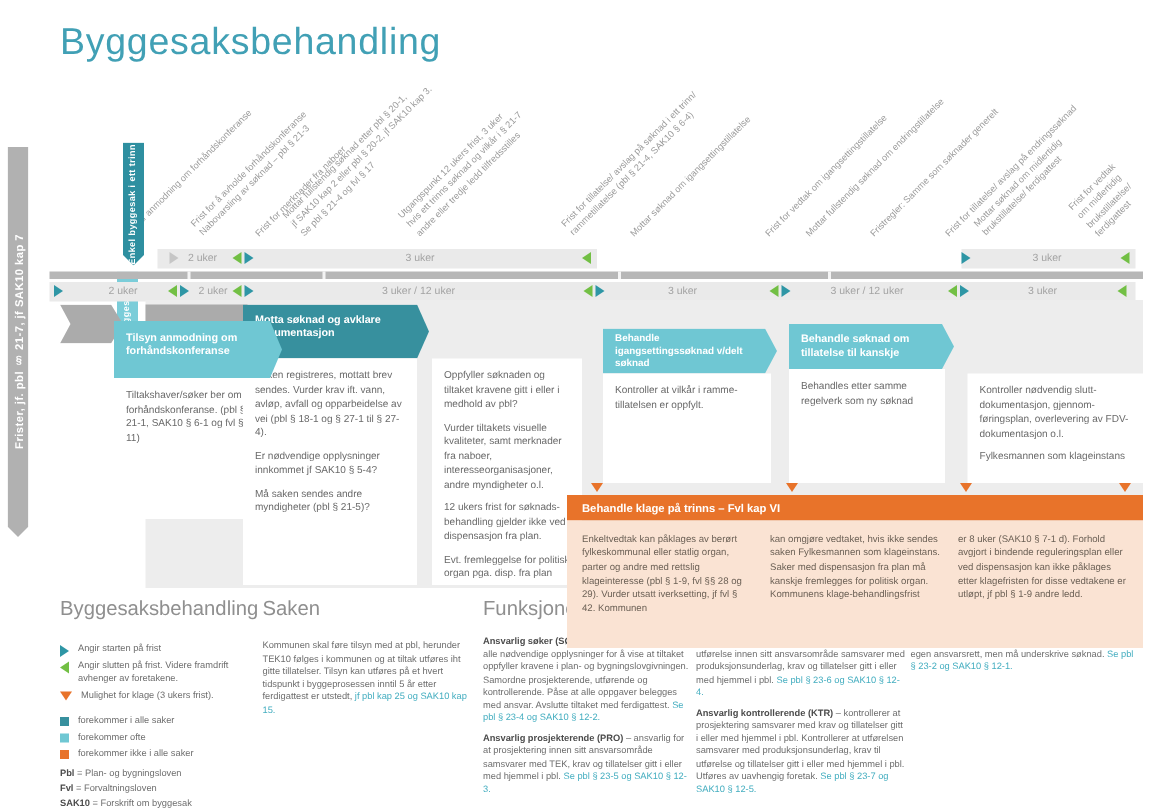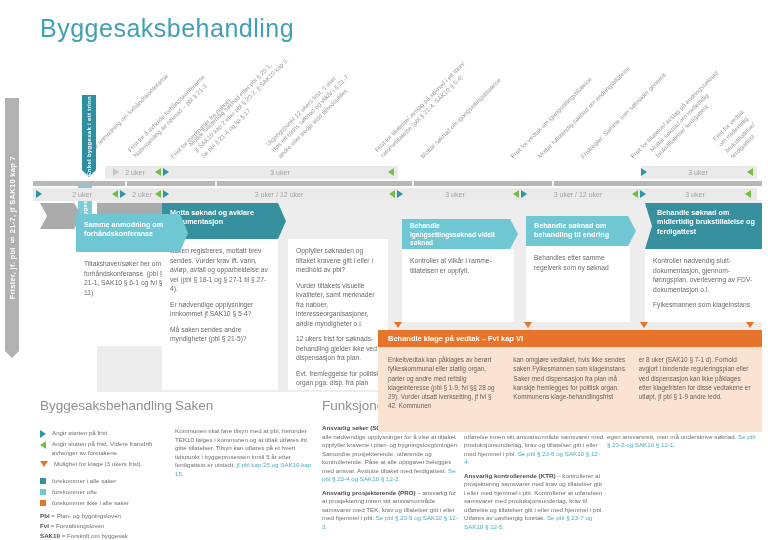--- a/index.html
+++ b/index.html
@@ -160,25 +160,24 @@
   <span class="tri tri-r" style="left:521px;top:190px;"></span>
   <span class="tri tri-l" style="left:632px;top:190px;"></span>
   <span class="tri tri-r" style="left:640px;top:190px;"></span>
   <span class="tri tri-l" style="left:745px;top:190px;"></span>
 
   <div class="abs" style="left:97px;top:200px;width:665px;height:192px;background:#ededed;z-index:1;"></div>
   <div class="band clip-tip-notch" style="left:40px;top:203px;width:42px;height:26px;z-index:2;"></div>
   <div class="band" style="left:97px;top:203px;width:68px;height:26px;z-index:2;"></div>
 
   <div class="hdr dark clip-tip" style="left:162px;top:203px;width:124px;height:36px;padding:5px 12px 0 8px;box-sizing:border-box;z-index:3;">Motta søknad og avklare dokumentasjon</div>
-  <div class="hdr dark clip-notch" style="left:645px;top:203px;width:117px;height:46px;padding:5px 6px 0 12px;box-sizing:border-box;z-index:3;">Behandle søknad om midlertidig brukstillatelse og ferdigattest</div>
-
-  <div class="hdr light clip-tip" style="left:76px;top:214px;width:112px;height:38px;padding:6px 12px 0 8px;box-sizing:border-box;z-index:4;">Samme anmodning om forhåndskonferanse</div>
+
+  <div class="hdr light clip-tip" style="left:76px;top:214px;width:112px;height:38px;padding:6px 12px 0 8px;box-sizing:border-box;z-index:4;">Tilsyn anmodning om forhåndskonferanse</div>
   <div class="hdr light clip-tip" style="left:402px;top:219px;width:116px;height:30px;padding:3px 12px 0 8px;box-sizing:border-box;font-size:6.6px;z-index:4;">Behandle igangsettingssøknad v/delt søknad</div>
-  <div class="hdr light clip-tip" style="left:526px;top:216px;width:110px;height:30px;padding:5px 12px 0 8px;box-sizing:border-box;z-index:4;">Behandle søknad om behandling til endring</div>
+  <div class="hdr light clip-tip" style="left:526px;top:216px;width:110px;height:30px;padding:5px 12px 0 8px;box-sizing:border-box;z-index:4;">Behandle søknad om tillatelse til kanskje</div>
 
   <div class="bodybox" style="left:76px;top:252px;width:104px;height:94px;z-index:3;">
     <p>Tiltakshaver/søker ber om forhåndskonferanse. (pbl § 21-1, SAK10 § 6-1 og fvl § 11)</p>
   </div>
   <div class="bodybox" style="left:162px;top:239px;width:116px;height:151px;z-index:3;">
     <p>Saken registreres, mottatt brev sendes. Vurder krav ift. vann, avløp, avfall og opparbeidelse av vei (pbl § 18-1 og § 27-1 til § 27-4).</p>
     <p>Er nødvendige opplysninger innkommet jf SAK10 § 5-4?</p>
     <p>Må saken sendes andre myndigheter (pbl § 21-5)?</p>
   </div>
   <div class="bodybox" style="left:288px;top:239px;width:100px;height:151px;z-index:3;">
@@ -195,21 +194,21 @@
   </div>
   <div class="bodybox" style="left:645px;top:249px;width:117px;height:73px;z-index:3;">
     <p>Kontroller nødvendig slutt­dokumentasjon, gjennom­føringsplan, overlevering av FDV-dokumentasjon o.l.</p>
     <p>Fylkesmannen som klageinstans</p>
   </div>
 
   <span class="tri-d" style="left:394px;top:322px;z-index:5;"></span>
   <span class="tri-d" style="left:524px;top:322px;z-index:5;"></span>
   <span class="tri-d" style="left:640px;top:322px;z-index:5;"></span>
   <span class="tri-d" style="left:746px;top:322px;z-index:5;"></span>
-  <div class="klage-hdr" style="left:378px;top:330px;width:384px;height:17px;z-index:5;">Behandle klage på vedtak – Fvl kap VI</div>
+  <div class="klage-hdr" style="left:378px;top:330px;width:384px;height:17px;z-index:5;">Behandle klage på trinns – Fvl kap VI</div>
   <div class="klage-body" style="left:378px;top:347px;width:384px;height:85px;z-index:5;">
     <div>Enkeltvedtak kan påklages av berørt fylkeskommunal eller statlig organ, parter og andre med rettslig klageinteresse (pbl § 1-9, fvl §§ 28 og 29). Vurder utsatt iverksetting, jf fvl § 42. Kommunen</div>
     <div>kan omgjøre vedtaket, hvis ikke sendes saken Fylkesmannen som klageinstans. Saker med dispensasjon fra plan må kanskje fremlegges for politisk organ. Kommunens klage-behandlingsfrist</div>
     <div>er 8 uker (SAK10 § 7-1 d). Forhold avgjort i bindende reguleringsplan eller ved dispensasjon kan ikke påklages etter klagefristen for disse vedtakene er utløpt, jf pbl § 1-9 andre ledd.</div>
   </div>
 
   <div class="sec-h" style="left:40px;top:398px;">Byggesaksbehandling</div>
   <div class="lg-row" style="left:40px;top:429px;">
     <span class="lg-icon tri tri-r" style="position:static;"></span>
     <span class="small">Angir starten på frist</span>

